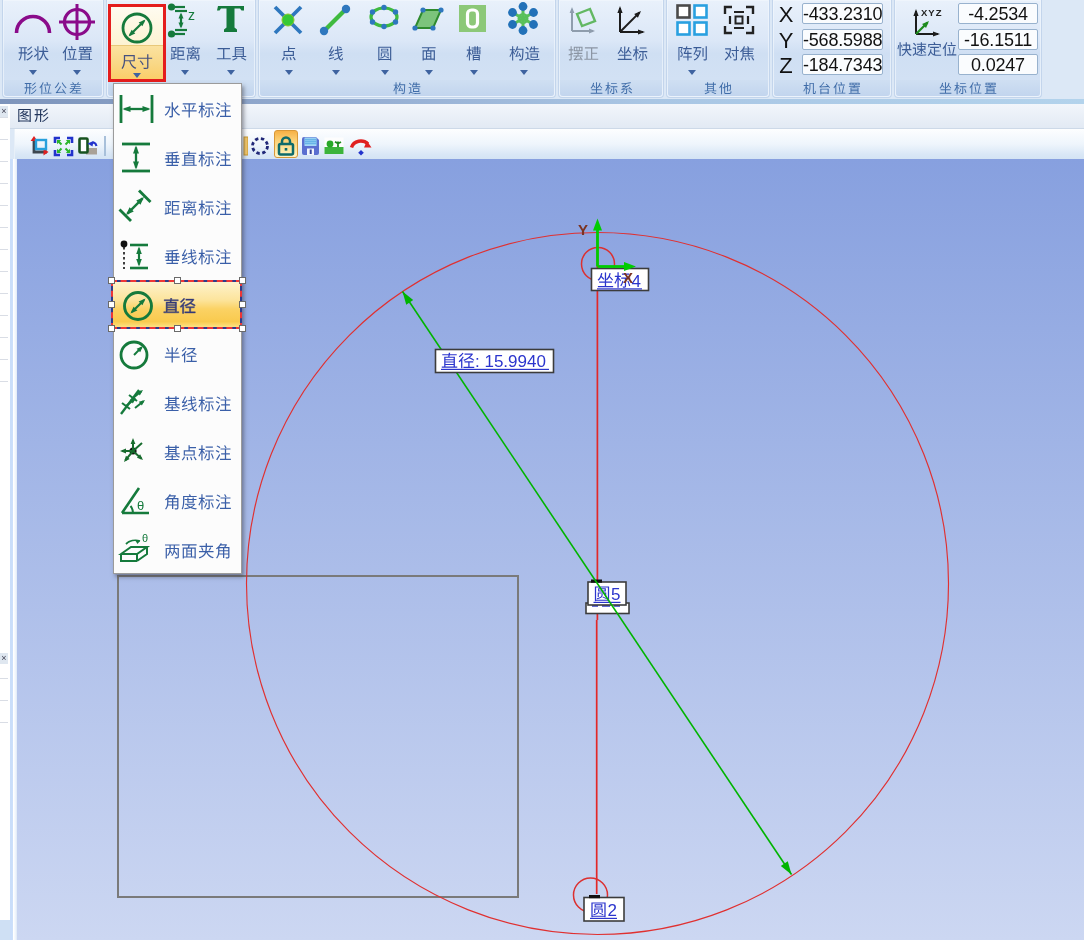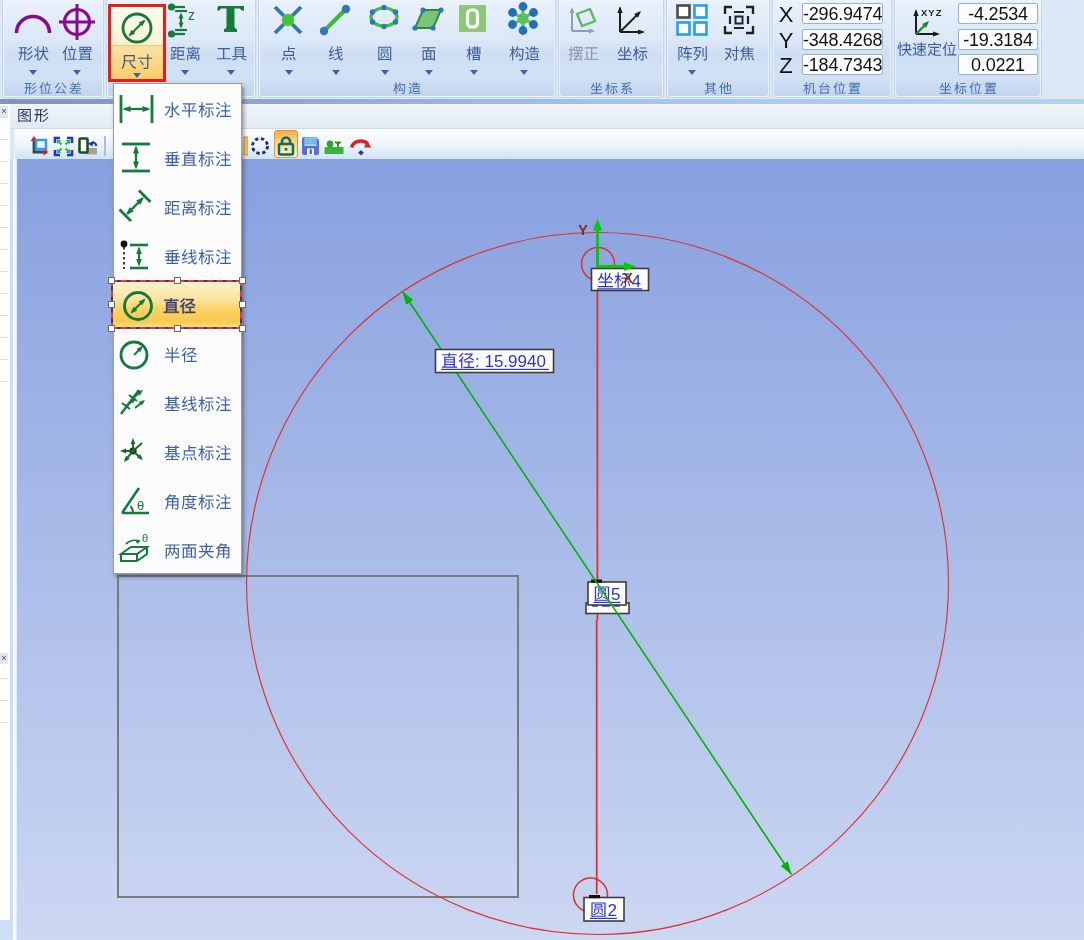--- a/index.html
+++ b/index.html
@@ -382,45 +382,45 @@
         </svg></span></div>
 <div style="position:absolute;left:0;top:47px;width:52px;text-align:center"><svg width="32" height="16" style="display:inline-block;vertical-align:top;">
         <g fill="#46517f" transform="translate(0,13.68) scale(0.016,-0.016)">
           <use href="#g4" xlink:href="#g4" x="0"></use>
           <use href="#g5" xlink:href="#g5" x="1000"></use>
         </g>
       </svg></div>
 <div style="position:absolute;left:22px;top:66px;width:0;height:0;border:4px solid transparent;border-top:5px solid #3f63a0;border-bottom:none"></div>
 </div>
 <div class="abs" style="left:778px;top:2px;width:16px;font-size:22px;color:#111;text-align:center">X</div>
-<div class="vbox num" style="left:802px;top:3px">-296.9474</div>
+<div class="vbox num" style="left:802px;top:3px">-433.2310</div>
 <div class="abs" style="left:778px;top:27.5px;width:16px;font-size:22px;color:#111;text-align:center">Y</div>
-<div class="vbox num" style="left:802px;top:28.5px">-348.4268</div>
+<div class="vbox num" style="left:802px;top:28.5px">-568.5988</div>
 <div class="abs" style="left:778px;top:53px;width:16px;font-size:22px;color:#111;text-align:center">Z</div>
 <div class="vbox num" style="left:802px;top:54px">-184.7343</div>
 <div class="abs" style="left:906px;top:3px"><svg width="40" height="40" style="">
       <line x1="10" y1="31" x2="10" y2="8" stroke="#1c1c1c" stroke-width="2"></line>
       <path d="M10 6 L12.6 13 L7.4 13 z" fill="#1c1c1c"></path>
       <line x1="10" y1="31" x2="32" y2="31" stroke="#1c1c1c" stroke-width="2"></line>
       <path d="M34 31 L27 33.6 L27 28.4 z" fill="#1c1c1c"></path>
       <line x1="10" y1="31" x2="21.5858" y2="19.4142" stroke="#1e8b1e" stroke-width="2.2"></line>
       <path d="M23 18 L20.0302 24.9296 L16.0704 20.9698 z" fill="#1e8b1e"></path>
       <text x="15" y="13" font-size="9.5" font-weight="bold" fill="#222" font-family="Liberation Sans" letter-spacing="1">XYZ</text>
     </svg></div>
 <div class="abs" style="left:897px;top:42px"><svg width="60" height="15" style="display:inline-block;vertical-align:top;">
       <g fill="#3b5c96" transform="translate(0,12.825) scale(0.015,-0.015)">
         <use href="#g25" xlink:href="#g25" x="0"></use>
         <use href="#g26" xlink:href="#g26" x="1000"></use>
         <use href="#g27" xlink:href="#g27" x="2000"></use>
         <use href="#g2" xlink:href="#g2" x="3000"></use>
       </g>
     </svg></div>
 <div class="vbox num" style="left:958px;top:3px;width:80px">-4.2534</div>
-<div class="vbox num" style="left:958px;top:28.5px;width:80px">-19.3184</div>
-<div class="vbox num" style="left:958px;top:54px;width:80px">0.0221</div>
+<div class="vbox num" style="left:958px;top:28.5px;width:80px">-16.1511</div>
+<div class="vbox num" style="left:958px;top:54px;width:80px">0.0247</div>
 <div id="rline"></div>
 <div id="lsliver">
 <div class="abs" style="left:0;top:13px;width:8px;height:1px;background:#d9dde5"></div>
 <div class="abs" style="left:0;top:35px;width:8px;height:1px;background:#d9dde5"></div>
 <div class="abs" style="left:0;top:57px;width:8px;height:1px;background:#d9dde5"></div>
 <div class="abs" style="left:0;top:79px;width:8px;height:1px;background:#d9dde5"></div>
 <div class="abs" style="left:0;top:101px;width:8px;height:1px;background:#d9dde5"></div>
 <div class="abs" style="left:0;top:123px;width:8px;height:1px;background:#d9dde5"></div>
 <div class="abs" style="left:0;top:145px;width:8px;height:1px;background:#d9dde5"></div>
 <div class="abs" style="left:0;top:167px;width:8px;height:1px;background:#d9dde5"></div>

